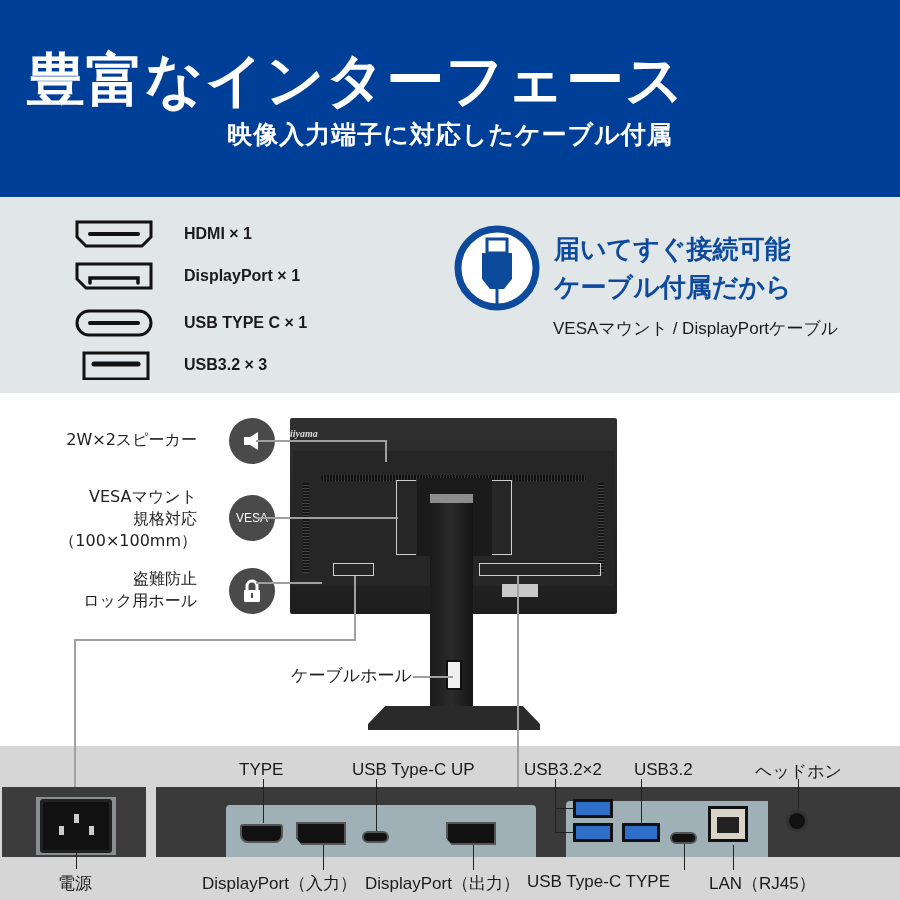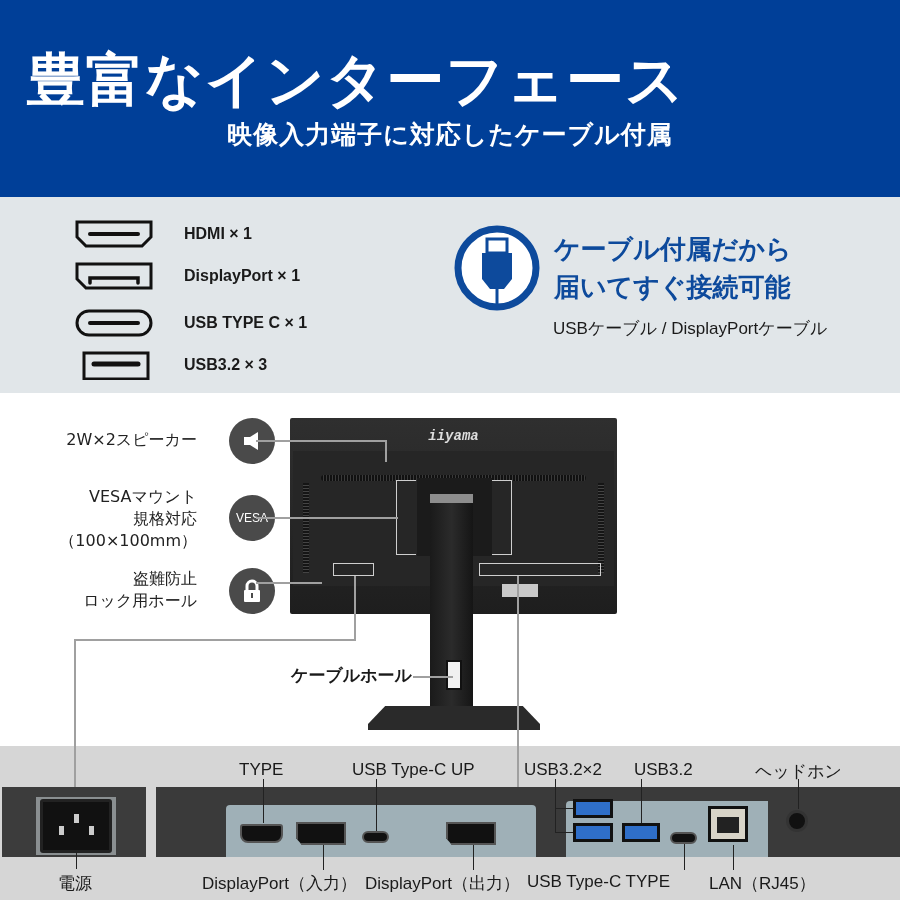--- a/index.html
+++ b/index.html
@@ -20,21 +20,21 @@
   .cable-icon { left: 452px; top: 223px; width: 90px; height: 90px; }
   .cable-head { left: 554px; top: 230px; font-size: 26px; font-weight: bold; color: #0d4a9c; line-height: 38px; }
   .cable-list { left: 553px; top: 315px; font-size: 17px; color: #1a1a1a; line-height: 27px; font-family: "Liberation Sans", sans-serif; }
 
   
   .feat-label { font-size: 16px; text-align: right; color: #222; line-height: 22px; white-space: nowrap; }
   .circle { width: 46px; height: 46px; border-radius: 50%; background: #4a4a4a; color: #fff; display: flex; align-items: center; justify-content: center; font-size: 12px; font-family: "Liberation Sans", sans-serif; margin-left: 19px; }
   .line { background: #a0a0a0; }
 
   .monitor { left: 290px; top: 418px; width: 327px; height: 196px; background: linear-gradient(#2f2f2f, #1e1e1e); border-radius: 2px; }
-  .monitor .logo { position: absolute; top: 10px; left: 0; width: 327px; text-align: center; color: #ddd; font-style: italic; font-weight: bold; font-size: 14px; font-family: Liberation Mono, monospace; }
+  .monitor .logo { position: absolute; top: 10px; left: 0; width: 327px; text-align: left; color: #ddd; font-style: italic; font-weight: bold; font-size: 10px; font-family: Liberation Serif, serif; }
   .monitor .vent { position: absolute; top: 57px; left: 31px; width: 265px; height: 6px; background: repeating-linear-gradient(90deg, #111 0 2px, #3a3a3a 2px 3px); border-radius: 3px; }
   .monitor .body { position: absolute; top: 33px; left: 3px; width: 321px; height: 135px; background: #262626; }
   .monitor .vside { position: absolute; top: 65px; width: 6px; height: 90px; background: repeating-linear-gradient(#151515 0 2px, #444 2px 3px); }
   .stand { left: 430px; top: 494px; width: 43px; height: 232px; background: linear-gradient(90deg, #1a1a1a, #2b2b2b, #151515); }
   .stand-top { left: 430px; top: 494px; width: 43px; height: 9px; background: #8d8d8d; }
   .base { left: 368px; top: 706px; width: 172px; height: 24px; background: #2a2a2a; clip-path: polygon(10% 0, 90% 0, 100% 75%, 100% 100%, 0 100%, 0 75%); }
   .cable-hole { left: 446px; top: 660px; width: 16px; height: 30px; background: #f0f0f0; border: 2px solid #111; }
   .bracket { border: 1.5px solid #cfcfcf; }
 
   
@@ -98,25 +98,25 @@
 
 <div class="abs cable-icon">
   <svg width="90" height="90" viewBox="0 0 90 90">
     <circle cx="45" cy="45" r="39" fill="#fff" stroke="#0d4a9c" stroke-width="7"></circle>
     <rect x="35" y="16" width="20" height="14" fill="#fff" stroke="#0d4a9c" stroke-width="3"></rect>
     <path d="M30 30 H60 V56 L52 66 H38 L30 56 Z" fill="#0d4a9c"></path>
     <line x1="45" y1="66" x2="45" y2="82" stroke="#0d4a9c" stroke-width="3"></line>
   </svg>
 </div>
 <div class="abs cable-head">
+  <div>届いてすぐ接続可能</div>
   <div>ケーブル付属だから</div>
-  <div>届いてすぐ接続可能</div>
 </div>
 <div class="abs cable-list">
-  <div>USBケーブル / DisplayPortケーブル</div>
+  <div>VESAマウント / DisplayPortケーブル</div>
 </div>
 
 <div class="abs monitor">
   <div class="logo">iiyama</div>
   <div class="body"></div>
   <div class="vent"></div>
   <div class="vside" style="left:13px;"></div>
   <div class="vside" style="left:308px;"></div>
 </div>
 <div class="abs bracket" style="left:396px;top:480px;width:20px;height:75px;border-right:none;"></div>
@@ -158,21 +158,21 @@
 </div>
 <div class="abs circle" style="left:210px;top:568px;">
   <svg width="22" height="24" viewBox="0 0 22 24">
       <path d="M6 11 V7 A5 5 0 0 1 16 7 V11" fill="none" stroke="#fff" stroke-width="3"></path>
       <rect x="3" y="11" width="16" height="12" rx="1" fill="#fff"></rect>
       <rect x="10" y="14" width="2" height="5" fill="#4a4a4a"></rect>
     </svg>
 </div>
 <div class="abs line" style="left:256px;top:582px;width:66px;height:2px;"></div>
 
-<div class="abs bl" style="left:291px;top:664px;font-size:17px;font-weight:bold;">ケーブルホール</div>
+<div class="abs bl" style="left:291px;top:664px;font-size:17px;">ケーブルホール</div>
 <div class="abs line" style="left:413px;top:676px;width:40px;height:2px;"></div>
 
 <div class="abs line" style="left:354px;top:576px;width:2px;height:64px;"></div>
 <div class="abs line" style="left:74px;top:639px;width:282px;height:2px;"></div>
 <div class="abs line" style="left:74px;top:639px;width:2px;height:150px;"></div>
 <div class="abs line" style="left:517px;top:576px;width:2px;height:214px;"></div>
 
 <div class="abs strip"></div>
 <div class="abs line" style="left:74px;top:746px;width:2px;height:42px;"></div>
 <div class="abs line" style="left:517px;top:746px;width:2px;height:42px;"></div>

